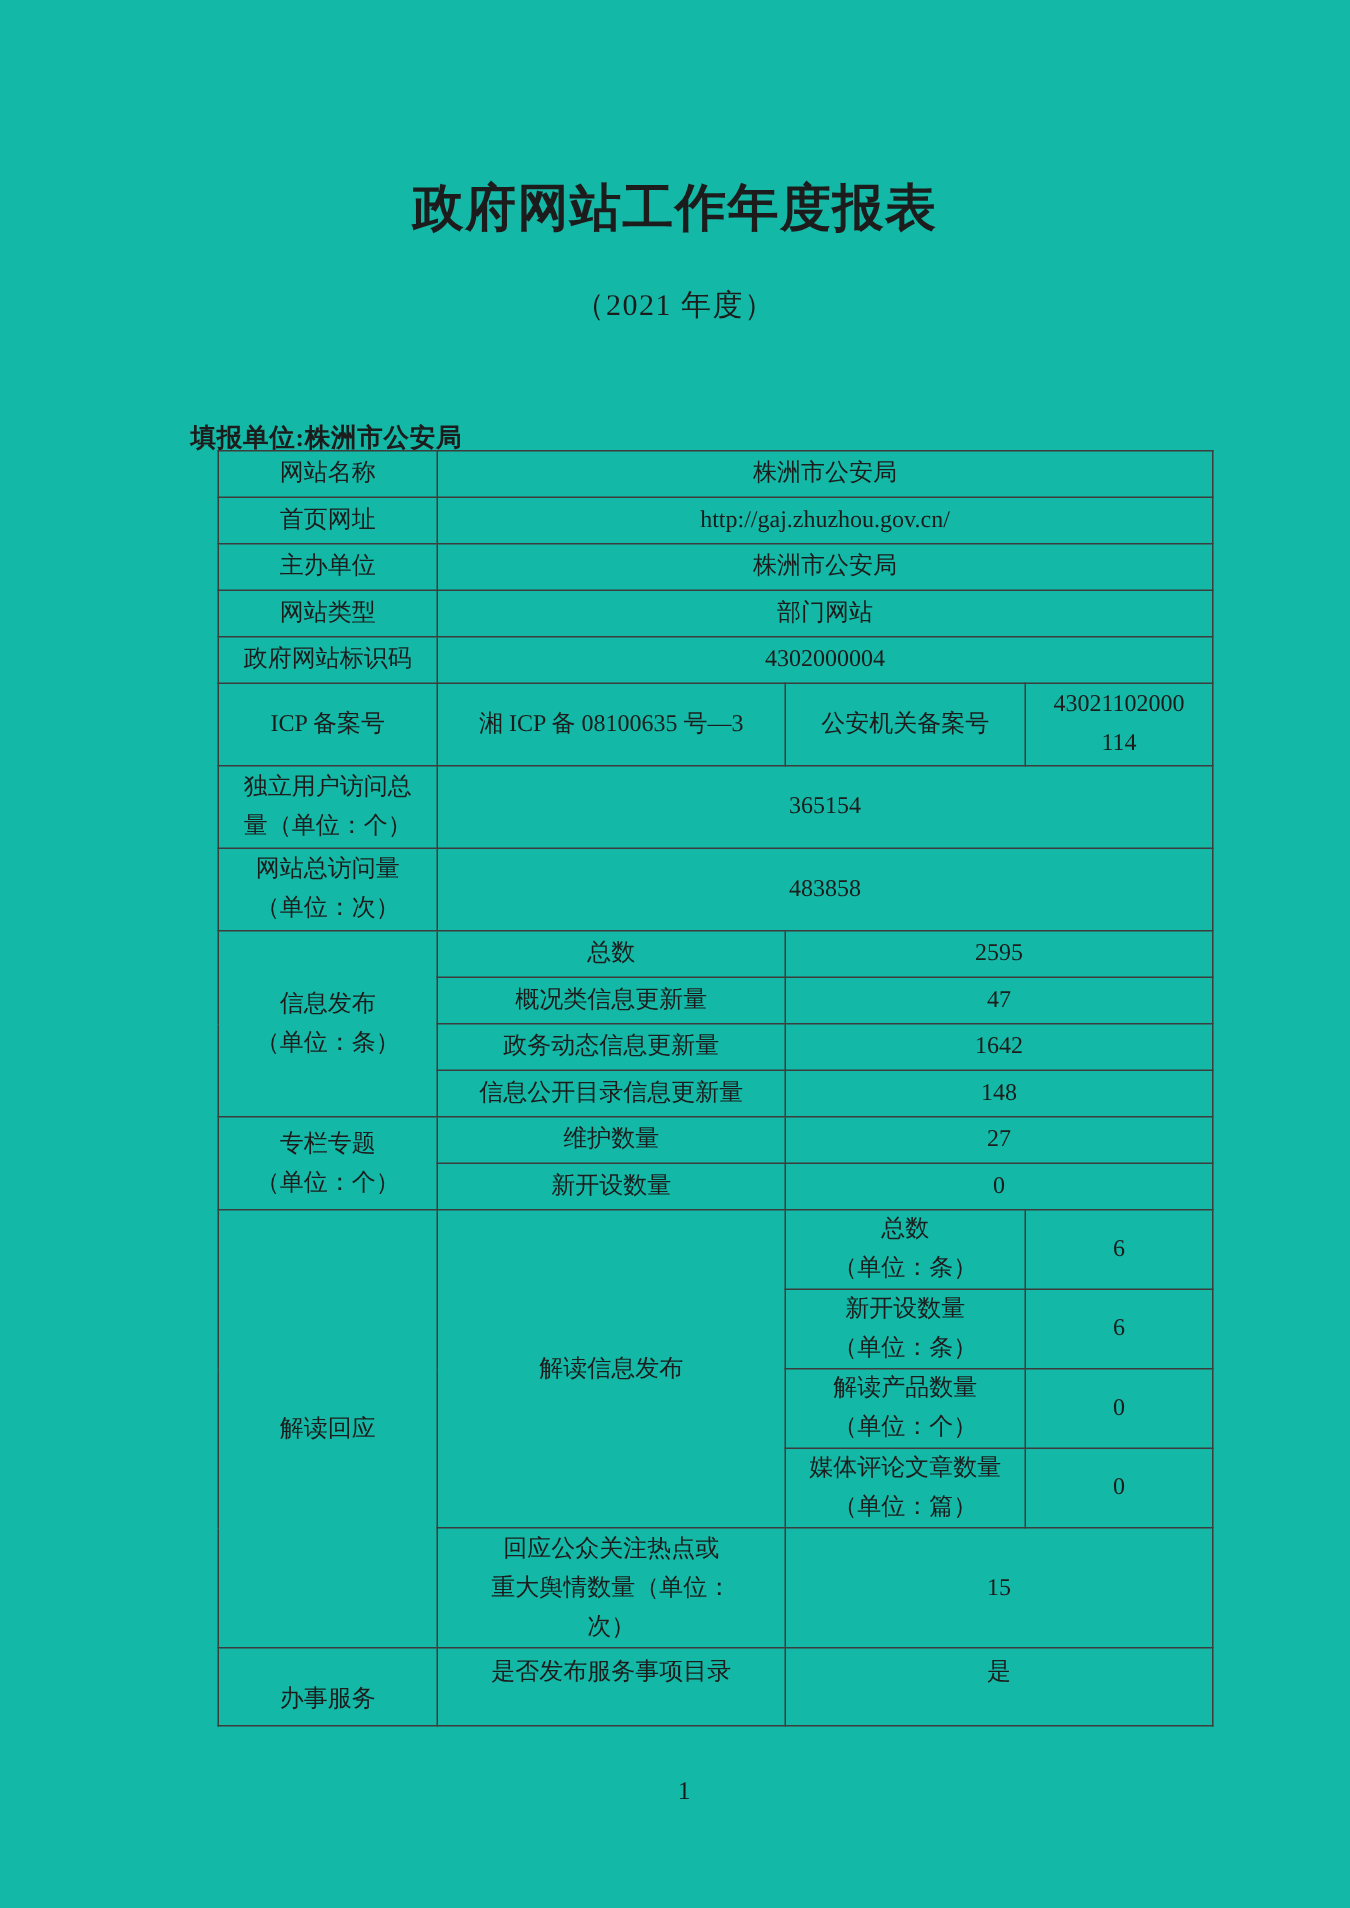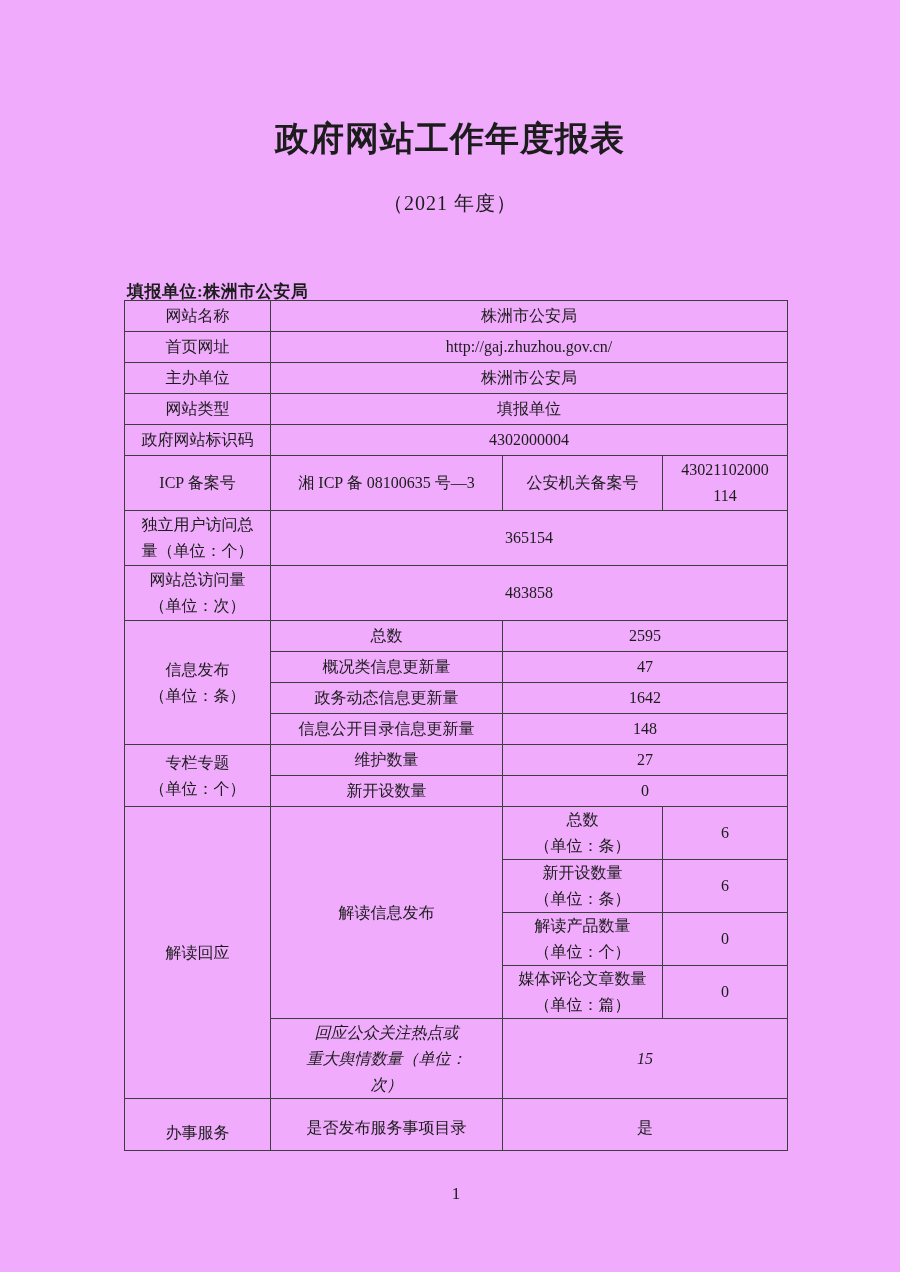--- a/index.html
+++ b/index.html
@@ -1,21 +1,21 @@
 <!DOCTYPE html>
 <html><head>
 <meta charset="utf-8">
 <style>
   * { box-sizing: border-box; }
   html, body { margin: 0; padding: 0; background: #ffffff; }
   .page {
     position: relative;
     width: 900px;
     height: 1272px;
-    background: #f0abfc;
+    background: #14b8a6;
     font-family: "Liberation Serif", serif;
     color: #1c1c1c;
     overflow: hidden;
   }
   .doc-title {
     position: absolute;
     top: 116px; left: 0;
     width: 900px;
     text-align: center;
     font-family: "Liberation Sans", sans-serif;
@@ -35,44 +35,44 @@
   .reporting-unit {
     position: absolute;
     top: 269px; left: 127px;
     font-size: 17px;
     font-weight: bold;
     letter-spacing: 0.5px;
     margin-top: 11px;
   }
   table.report {
     position: absolute;
-    top: 300px; left: 124px;
+    top: 300px; left: 145px;
     width: 663px;
     border-collapse: collapse;
     table-layout: fixed;
     border-radius: 22px;
   }
   table.report td {
     border: 1px solid #3d3d3d;
     text-align: center;
     vertical-align: middle;
     font-size: 16px;
     padding: 0 6px;
     white-space: pre-line;
     line-height: 26px;
     overflow: hidden;
   }
   tr.h31 { height: 31px; }
   tr.h55 { height: 55px; }
   tr.h51 { height: 51px; }
-  tr.h80 { height: 80px; font-style: italic; }
+  tr.h80 { height: 80px; }
   tr.h52 { height: 52px; }
   td.lh30 { line-height: 30px; }
   td.lh27 { line-height: 27px; }
-  tr.services-row td { vertical-align: top; padding-top: 16px; }
+  tr.services-row td { vertical-align: top; padding-top: 3px; }
   tr.services-row td.services-label {
     vertical-align: bottom;
     padding-top: 10px;
     padding-bottom: 4px;
   }
   .page-number {
     position: absolute;
     top: 1184px; left: 0;
     width: 912px;
     text-align: center;
@@ -103,21 +103,21 @@
       <tr class="h31">
         <td>首页网址</td>
         <td colspan="3">http://gaj.zhuzhou.gov.cn/</td>
       </tr>
       <tr class="h31">
         <td>主办单位</td>
         <td colspan="3">株洲市公安局</td>
       </tr>
       <tr class="h31">
         <td>网站类型</td>
-        <td colspan="3">填报单位</td>
+        <td colspan="3">部门网站</td>
       </tr>
       <tr class="h31">
         <td>政府网站标识码</td>
         <td colspan="3">4302000004</td>
       </tr>
       <tr class="h55">
         <td>ICP 备案号</td>
         <td>湘 ICP 备 08100635 号—3</td>
         <td>公安机关备案号</td>
         <td>43021102000

